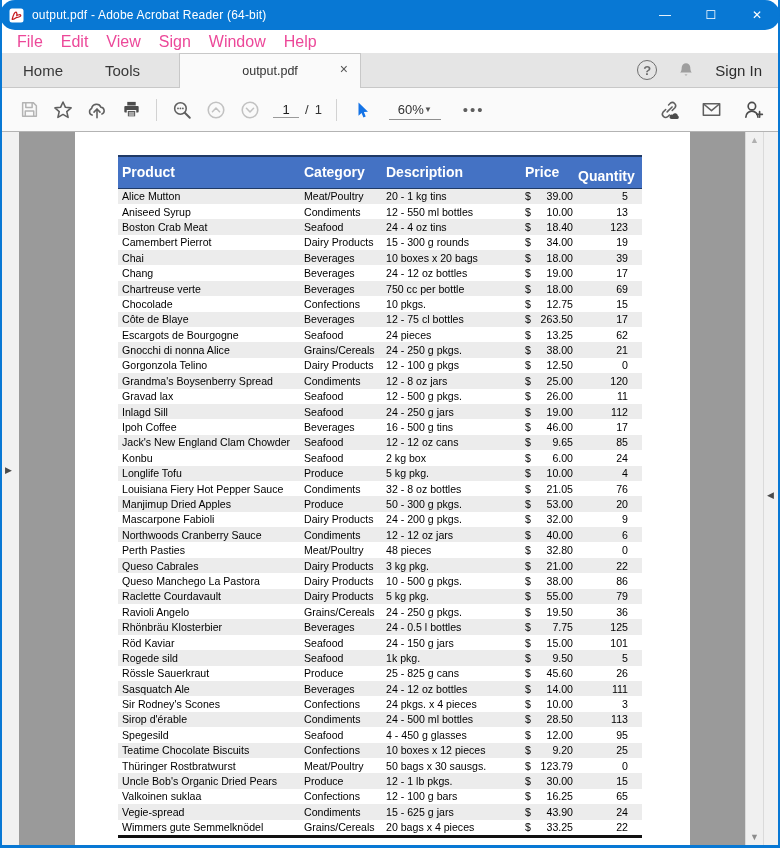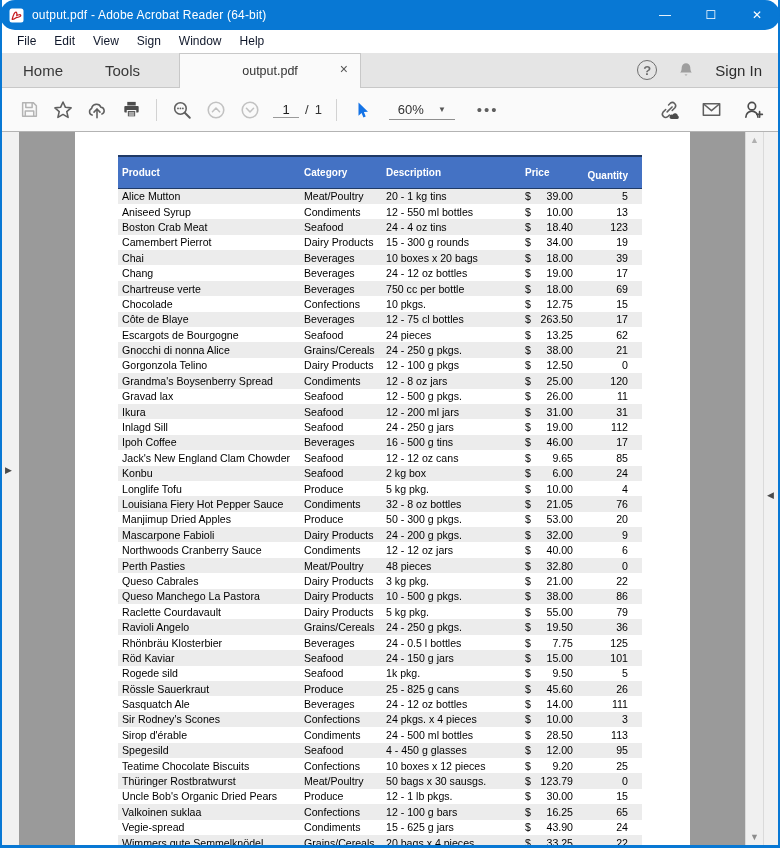--- a/index.html
+++ b/index.html
@@ -13,42 +13,42 @@
   .titlebar { height:30px; background:#0878d4; display:flex; align-items:center; flex-shrink:0;
               margin:0 -2px; padding-left:8px; color:#fff;border-radius:15px; }
   .app-icon { width:16px; height:16px; margin-right:8px; display:flex; align-items:center; justify-content:center; }
   .titlebar-title { font-size:12px; letter-spacing:.2px; flex:1; }
   .win-controls { display:flex; height:30px; }
   .win-btn { width:46px; height:30px; display:flex; align-items:center; justify-content:center;
              font-size:12px; color:#fff; }
 
   
   .menubar { height:23px; background:#ffffff; display:flex; align-items:center; padding-left:6px; flex-shrink:0; }
-  .menu-item { font-size:12px; color:#0f172a; padding:0 9px; line-height:23px; }
+  .menu-item { font-size:16px; color:#ec4899; padding:0 9px; line-height:23px; }
 
   
   .tabbar { height:35px; background:#e5e5e5; border-bottom:1px solid #c8c8c8; display:flex; align-items:stretch; flex-shrink:0; position:relative; }
   .flat-tab { font-size:15px; color:#383838; padding:0 21px; display:flex; align-items:center; }
   .doc-tab { width:182px; margin-left:18px; background:#fafafa; border:1px solid #c8c8c8; border-bottom:none;
              margin-bottom:-1px; display:flex; align-items:center; justify-content:center; gap:24px;
              font-size:12.5px; color:#333; position:relative; }
   .doc-tab .close-x { font-size:14px; color:#555; position:absolute; right:12px; top:7px; }
   .tabbar-right { margin-left:auto; display:flex; align-items:center; gap:20px; padding-right:16px; }
   .help-circle { width:20px; height:20px; border:1.7px solid #6e6e6e; border-radius:50%; color:#6e6e6e;
                  font-size:13px; font-weight:bold; display:flex; align-items:center; justify-content:center; }
   .signin { font-size:15px; color:#2d2d2d; }
 
   
   .toolbar { height:44px; background:#fafafa; border-bottom:1px solid #b3b3b3; display:flex; align-items:center;
              padding-left:10px; flex-shrink:0; }
   .tool-btn { width:34px; height:34px; display:flex; align-items:center; justify-content:center; }
   .tool-sep { width:1px; height:22px; background:#d2d2d2; margin:0 8px; }
   .page-field { display:flex; align-items:baseline; gap:6px; margin:0 6px; font-size:13px; color:#333; }
   .page-num { width:26px; text-align:center; border-bottom:1px solid #9a9a9a; color:#1b1b1b; }
-  .zoom-group { display:flex; align-items:center; gap:14px; border-bottom:1px solid #8f8f8f;
+  .zoom-group { display:flex; align-items:center; border-bottom:1px solid #8f8f8f;
                 padding:2px 9px; margin:4px 10px; font-size:13px; color:#333; }
   .caret-down { font-size:8px; color:#555; }
   .more-dots { font-size:15px; color:#5f5f5f; letter-spacing:2px; margin:0 12px; }
   .toolbar-right { margin-left:auto; display:flex; align-items:center; gap:8px; padding-right:8px; }
 
   
   .docarea { flex:1; display:flex; overflow:hidden; background:#9a9a9a; }
   .navstrip { width:17px; background:#f1f1f1; position:relative; flex-shrink:0; }
   .nav-arrow { position:absolute; left:3px; top:333px; font-size:9px; color:#4a4a4a; }
   .graycenter { flex:1; position:relative; overflow:hidden; }
@@ -56,21 +56,21 @@
   .scrollstrip { width:18px; background:#f0f0f0; border-left:1px solid #dadada; flex-shrink:0;
                  display:flex; flex-direction:column; justify-content:space-between; align-items:center; padding:3px 0; }
   .scroll-up { font-size:9px; color:#b0b0b0; }
   .scroll-down { font-size:9px; color:#8c8c8c; }
   .panestrip { width:15px; background:#f1f1f1; border-left:1px solid #dadada; position:relative; flex-shrink:0; }
   .pane-arrow { position:absolute; left:3px; top:358px; font-size:9px; color:#4a4a4a; }
 
   
   .doc-table { margin:23px 0 0 43px; width:524px; border-collapse:collapse; table-layout:fixed;
                border-bottom:3px solid #111; }
-  .doc-table th { background:#4472c4; color:#fff; font-weight:bold; font-size:10px; text-align:left;
+  .doc-table th { background:#4472c4; color:#fff; font-weight:bold; font-size:14px; text-align:left;
                   border-top:2px solid #203a66; border-bottom:1px solid #203a66; height:32px; padding:0 0 0 4px;
                   white-space:nowrap; overflow:hidden; }
   .doc-table th.h-price { padding-left:7px; }
   .doc-table th.h-qty { text-align:right; padding:7px 14px 0 0; }
   .doc-table td { font-size:10.6px; color:#000; height:15.4px; padding:0 2px 0 4px;
                   white-space:nowrap; overflow:hidden; vertical-align:middle; }
   .doc-table tbody tr:nth-child(odd) { background:#ececec; }
   .doc-table tbody tr:nth-child(even) { background:#ffffff; }
   td.c-price { display:flex; align-items:center; justify-content:space-between; padding:0 5px 0 7px; height:15.4px; }
   td.c-qty { text-align:right; padding-right:14px; }
@@ -377,30 +377,20 @@
                 <td class="c-product">Gravad lax</td>
                 <td class="c-category">Seafood</td>
                 <td class="c-desc">12 - 500 g pkgs.</td>
                 <td class="c-price">
                   <span>$</span>
                   <span>26.00</span>
                 </td>
                 <td class="c-qty">11</td>
               </tr>
               <tr>
-                <td class="c-product">Ikura</td>
-                <td class="c-category">Seafood</td>
-                <td class="c-desc">12 - 200 ml jars</td>
-                <td class="c-price">
-                  <span>$</span>
-                  <span>31.00</span>
-                </td>
-                <td class="c-qty">31</td>
-              </tr>
-              <tr>
                 <td class="c-product">Inlagd Sill</td>
                 <td class="c-category">Seafood</td>
                 <td class="c-desc">24 - 250 g jars</td>
                 <td class="c-price">
                   <span>$</span>
                   <span>19.00</span>
                 </td>
                 <td class="c-qty">112</td>
               </tr>
               <tr>

